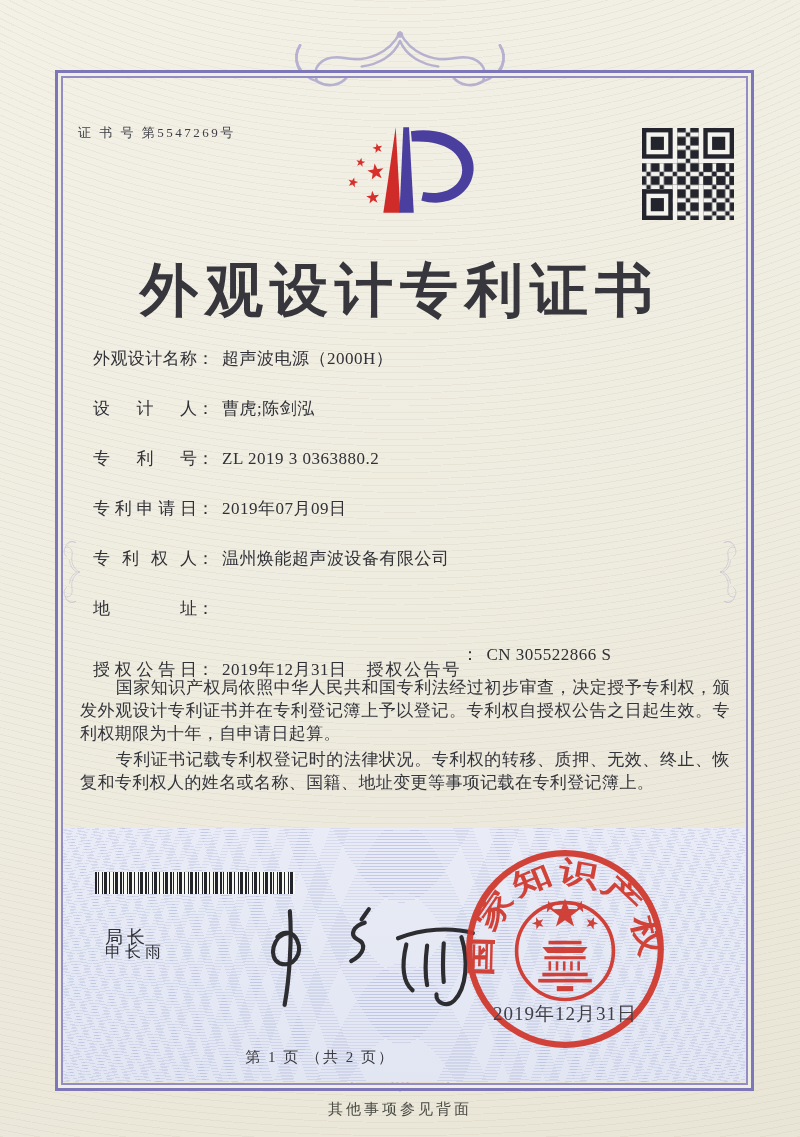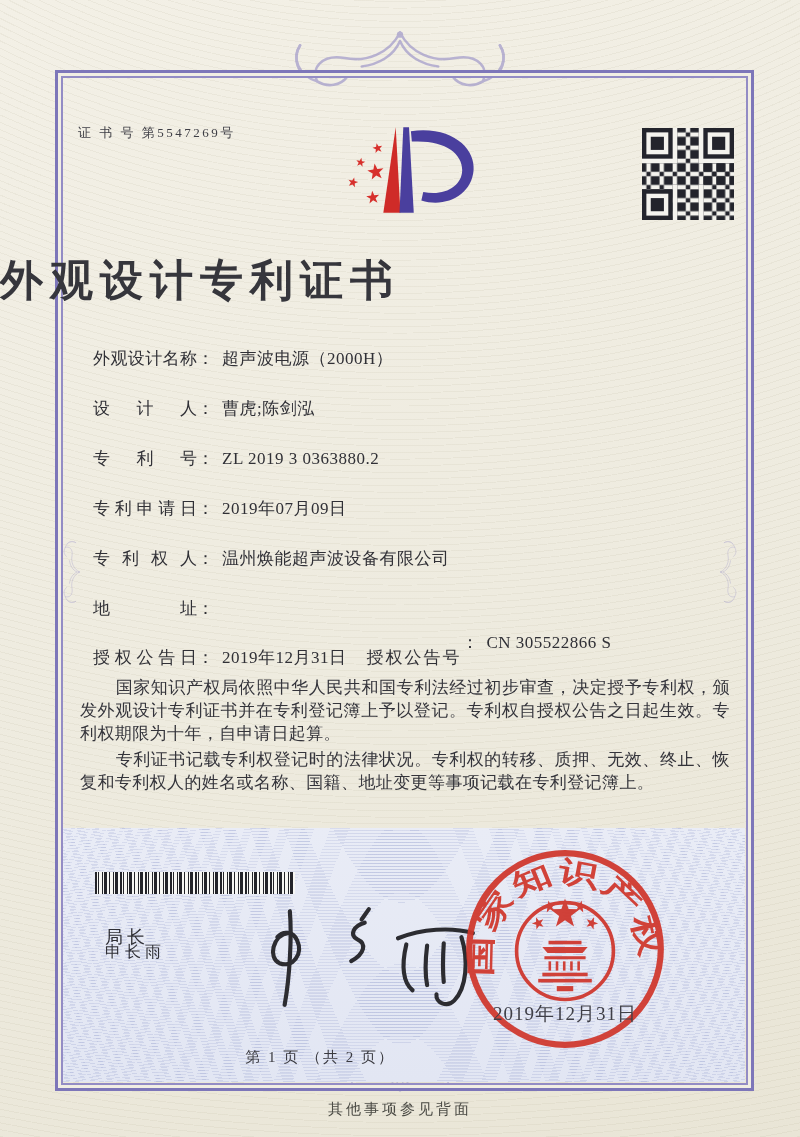--- a/index.html
+++ b/index.html
@@ -18,29 +18,29 @@
 
   
   .band{left:58px;top:828px;width:687px;height:254px;
         background:
           repeating-radial-gradient(140% 95% at 50% 225%,rgba(122,134,192,0.20) 0 1px,rgba(0,0,0,0) 1px 6px),
           repeating-radial-gradient(140% 95% at 50% -120%,rgba(122,134,192,0.16) 0 1px,rgba(0,0,0,0) 1px 6px),
           linear-gradient(180deg,#e9ecf6,#e2e6f3);}
 
   .certno{left:78px;top:124px;font-size:13px;letter-spacing:2.5px;color:#3e3e45;}
 
-  .title{left:0;top:252px;width:800px;font-size:43px;font-weight:700;
+  .title{left:0;top:252px;width:800px;text-align:center;font-size:58px;font-weight:700;
          letter-spacing:7px;color:#36363c;}
 
   .fields{left:93px;top:348px;width:634px;font-size:17px;color:#303036;}
   .frow{display:flex;align-items:flex-start;line-height:22px;margin-bottom:28px;}
   .flabel{display:inline-block;width:104px;text-align:justify;text-align-last:justify;flex:none;}
   .fcolon{flex:none;margin-right:8px;}
   .fvalue{letter-spacing:0.5px;}
-  .frow.addr{margin-bottom:12px;}
+  .frow.addr{margin-bottom:24px;}
   .frow.addr .fvalue{width:450px;line-height:26px;}
   .grant{display:flex;align-items:flex-end;line-height:22px;}
   .gpair2{margin-left:20px;display:flex;}
   .gpair2 .glabel{letter-spacing:2px;margin-top:15px;}
 
   .bodytext{left:80px;top:676px;width:650px;font-size:17px;line-height:23px;color:#34343b;
             text-align:justify;}
   .bodytext p{margin:0 0 3px 0;text-indent:2.1em;letter-spacing:0.4px;}
 
   .barcode{left:95px;top:872px;width:200px;height:22px;

